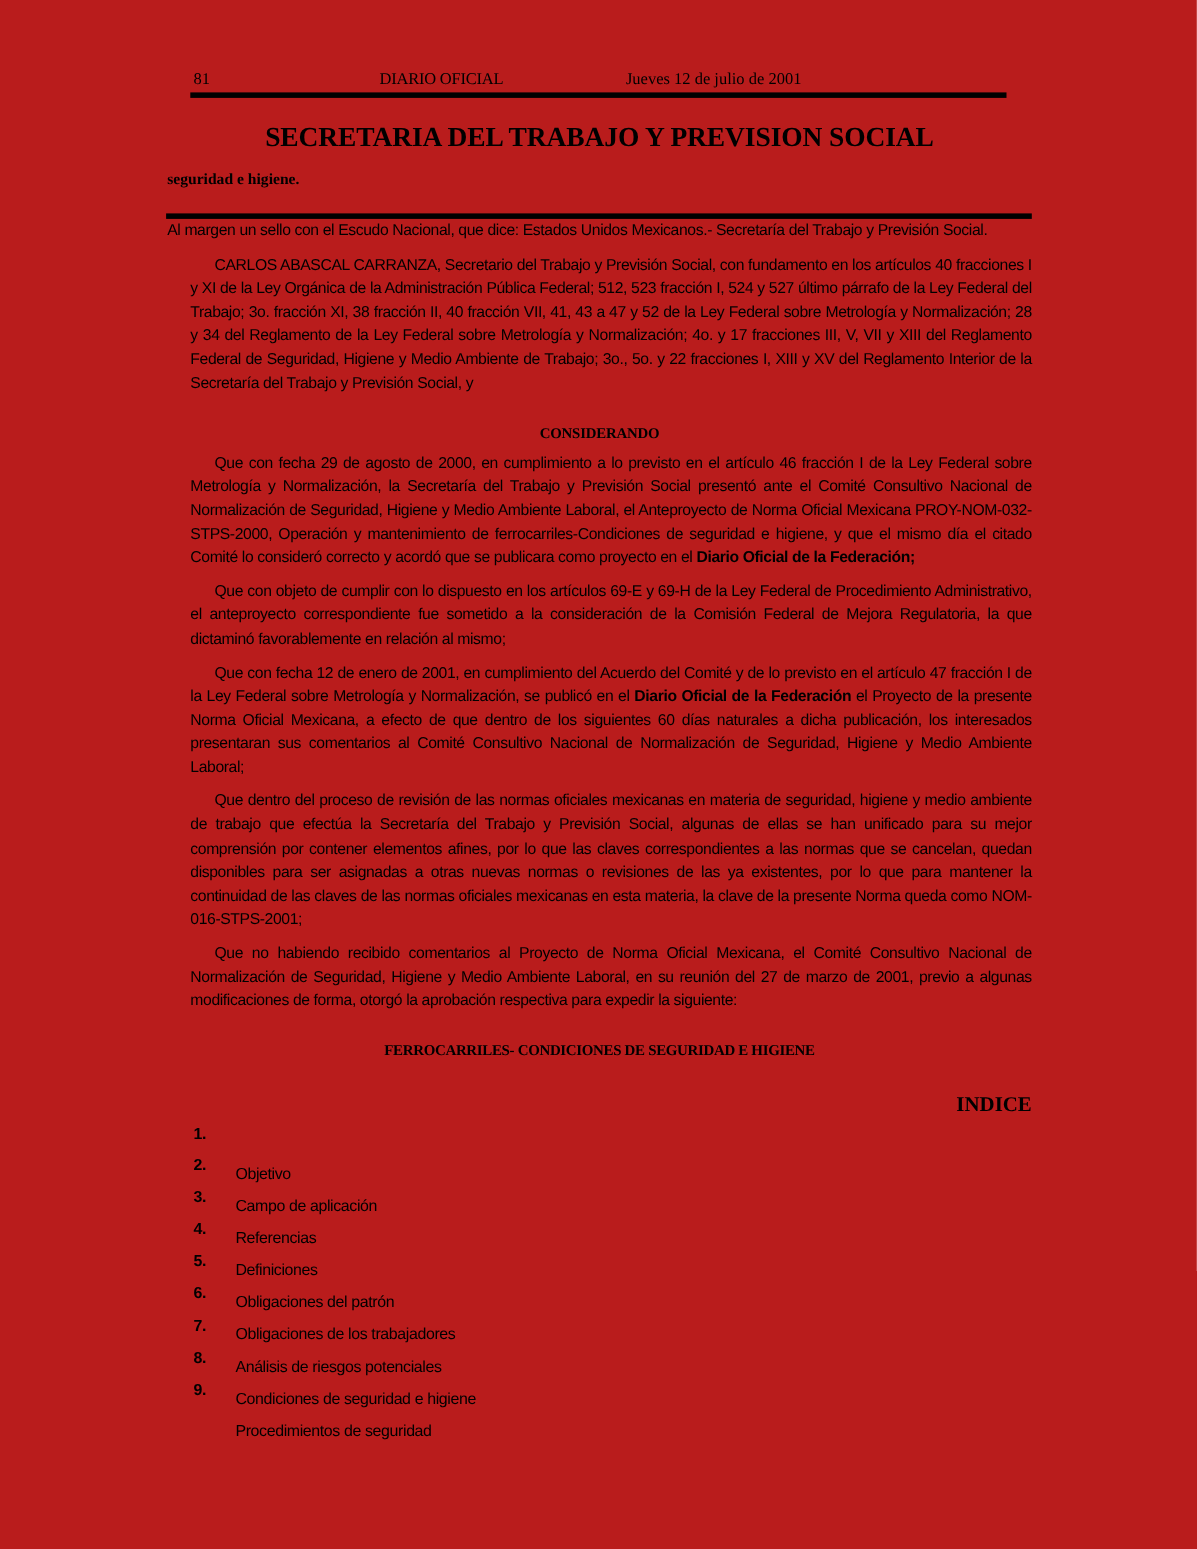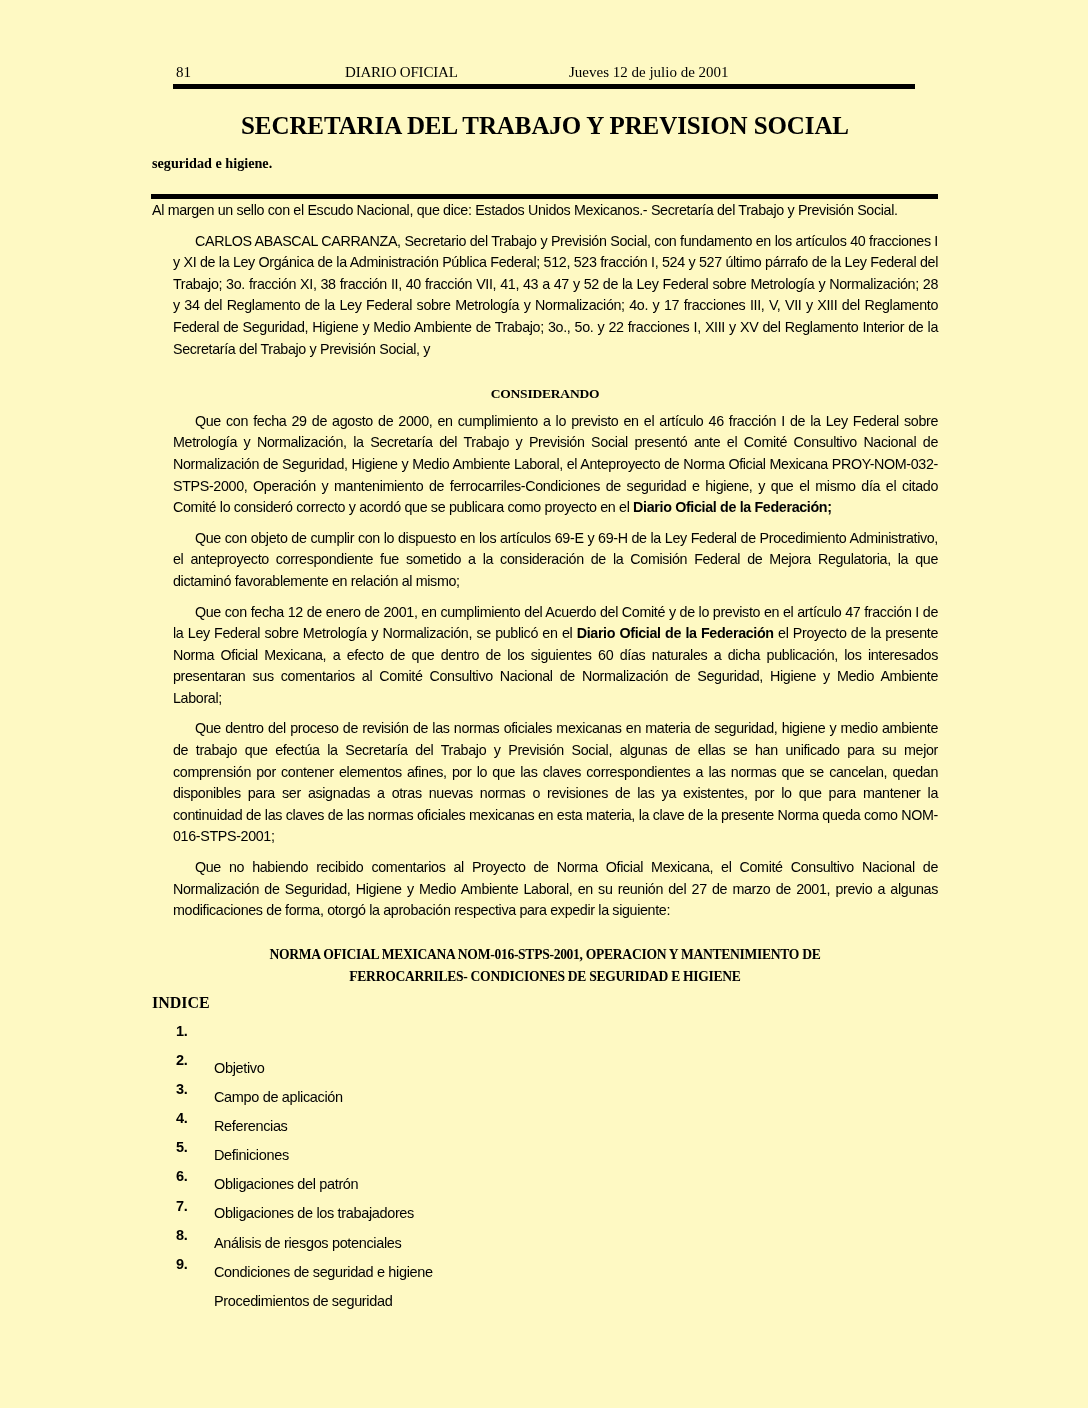--- a/index.html
+++ b/index.html
@@ -1,17 +1,17 @@
 <!DOCTYPE html>
 <html><head>
 <meta charset="utf-8">
 <style>
   html, body { margin: 0; padding: 0; background: #ffffff; }
   body { width: 1088px; height: 1408px; position: relative; overflow: hidden; color: #000; }
-  .page { position: absolute; left: 0; top: 0; width: 1088px; height: 1408px; background: #fef9c3; }
+  .page { position: absolute; left: 0; top: 0; width: 1088px; height: 1408px; background: #b91c1c; }
 
   .hdr { position: absolute; left: 173px; top: 64px; width: 742px; height: 20px;
          font-family: "Liberation Serif", serif; font-size: 15px; }
   .hdr span { position: absolute; top: 0; white-space: nowrap; }
   .hdr .pnum { left: 3px; }
   .hdr .pub { left: 172px; font-weight: normal; letter-spacing: -0.2px; }
   .hdr .date { left: 396px; }
   .rule-top { position: absolute; left: 173px; top: 84px; width: 742px; height: 5px; background: #000; }
 
   .title { position: absolute; left: 150px; top: 112px; width: 790px; text-align: center;
@@ -29,22 +29,22 @@
   .body p { margin: 0 0 9px 0; text-align: justify; }
   .body p.indent { text-indent: 22px; margin-left: 21px; }
   .body b { font-weight: bold; }
 
   .sec-head { text-align: center; font-family: "Liberation Serif", serif; font-weight: bold;
               font-size: 13.5px; letter-spacing: -0.2px; margin: 23px 0 6px 0; }
 
   .norm-head { position: absolute; left: 152px; top: 944px; width: 786px; text-align: center;
                font-family: "Liberation Serif", serif; font-weight: bold; font-size: 13.6px;
                line-height: 22px; letter-spacing: -0.3px; }
-  .indice { position: absolute; left: 152px; top: 994px; width: 786px; text-align: left;
-            font-family: "Liberation Serif", serif; font-weight: bold; font-size: 16px; }
+  .indice { position: absolute; left: 152px; top: 994px; width: 786px; text-align: right;
+            font-family: "Liberation Serif", serif; font-weight: bold; font-size: 19px; }
 
   .toc { position: absolute; left: 176px; top: 1019px; width: 600px; margin: 0; padding: 0; list-style: none;
          font-family: "Liberation Sans", sans-serif; font-size: 14.5px; letter-spacing: -0.35px; }
   .toc li { height: 29.1px; position: relative; }
   .toc .num { position: absolute; left: 0; top: 4px; font-weight: bold; }
   .toc .lbl { position: absolute; left: 38px; top: 4px; white-space: nowrap; margin-top: 37px; }
 </style>
 </head>
 <body>
 
@@ -70,21 +70,20 @@
     <p class="indent">CARLOS ABASCAL CARRANZA, Secretario del Trabajo y Previsión Social, con fundamento en los artículos 40 fracciones I y XI de la Ley Orgánica de la Administración Pública Federal; 512, 523 fracción I, 524 y 527 último párrafo de la Ley Federal del Trabajo; 3o. fracción XI, 38 fracción II, 40 fracción VII, 41, 43 a 47 y 52 de la Ley Federal sobre Metrología y Normalización; 28 y 34 del Reglamento de la Ley Federal sobre Metrología y Normalización; 4o. y 17 fracciones III, V, VII y XIII del Reglamento Federal de Seguridad, Higiene y Medio Ambiente de Trabajo; 3o., 5o. y 22 fracciones I, XIII y XV del Reglamento Interior de la Secretaría del Trabajo y Previsión Social, y</p>
     <div class="sec-head">CONSIDERANDO</div>
     <p class="indent"><span>Que con fecha 29 de agosto de 2000, en cumplimiento a lo previsto en el artículo 46 fracción I de la Ley Federal sobre Metrología y Normalización, la Secretaría del Trabajo y Previsión Social presentó ante el Comité Consultivo Nacional de Normalización de Seguridad, Higiene y Medio Ambiente Laboral, el Anteproyecto de Norma Oficial Mexicana PROY-NOM-032-STPS-2000, Operación y mantenimiento de ferrocarriles-Condiciones de seguridad e higiene, y que el mismo día el citado Comité lo consideró correcto y acordó que se publicara como proyecto en el </span><b>Diario Oficial de la Federación</b><b>;</b></p>
     <p class="indent">Que con objeto de cumplir con lo dispuesto en los artículos 69-E y 69-H de la Ley Federal de Procedimiento Administrativo, el anteproyecto correspondiente fue sometido a la consideración de la Comisión Federal de Mejora Regulatoria, la que dictaminó favorablemente en relación al mismo;</p>
     <p class="indent"><span>Que con fecha 12 de enero de 2001, en cumplimiento del Acuerdo del Comité y de lo previsto en el artículo 47 fracción I de la Ley Federal sobre Metrología y Normalización, se publicó en el </span><b>Diario Oficial de la Federación</b><span> el Proyecto de la presente Norma Oficial Mexicana, a efecto de que dentro de los siguientes 60 días naturales a dicha publicación, los interesados presentaran sus comentarios al Comité Consultivo Nacional de Normalización de Seguridad, Higiene y Medio Ambiente Laboral;</span></p>
     <p class="indent">Que dentro del proceso de revisión de las normas oficiales mexicanas en materia de seguridad, higiene y medio ambiente de trabajo que efectúa la Secretaría del Trabajo y Previsión Social, algunas de ellas se han unificado para su mejor comprensión por contener elementos afines, por lo que las claves correspondientes a las normas que se cancelan, quedan disponibles para ser asignadas a otras nuevas normas o revisiones de las ya existentes, por lo que para mantener la continuidad de las claves de las normas oficiales mexicanas en esta materia, la clave de la presente Norma queda como NOM-016-STPS-2001;</p>
     <p class="indent">Que no habiendo recibido comentarios al Proyecto de Norma Oficial Mexicana, el Comité Consultivo Nacional de Normalización de Seguridad, Higiene y Medio Ambiente Laboral, en su reunión del 27 de marzo de 2001, previo a algunas modificaciones de forma, otorgó la aprobación respectiva para expedir la siguiente:</p>
   </div>
 
   <div class="norm-head">
-    <div>NORMA OFICIAL MEXICANA NOM-016-STPS-2001, OPERACION Y MANTENIMIENTO DE</div>
     <div>FERROCARRILES- CONDICIONES DE SEGURIDAD E HIGIENE</div>
   </div>
 
   <div class="indice">INDICE</div>
 
   <ul class="toc">
     <li>
         <span class="num">1.</span>
         <span class="lbl">Objetivo</span>
       </li>

